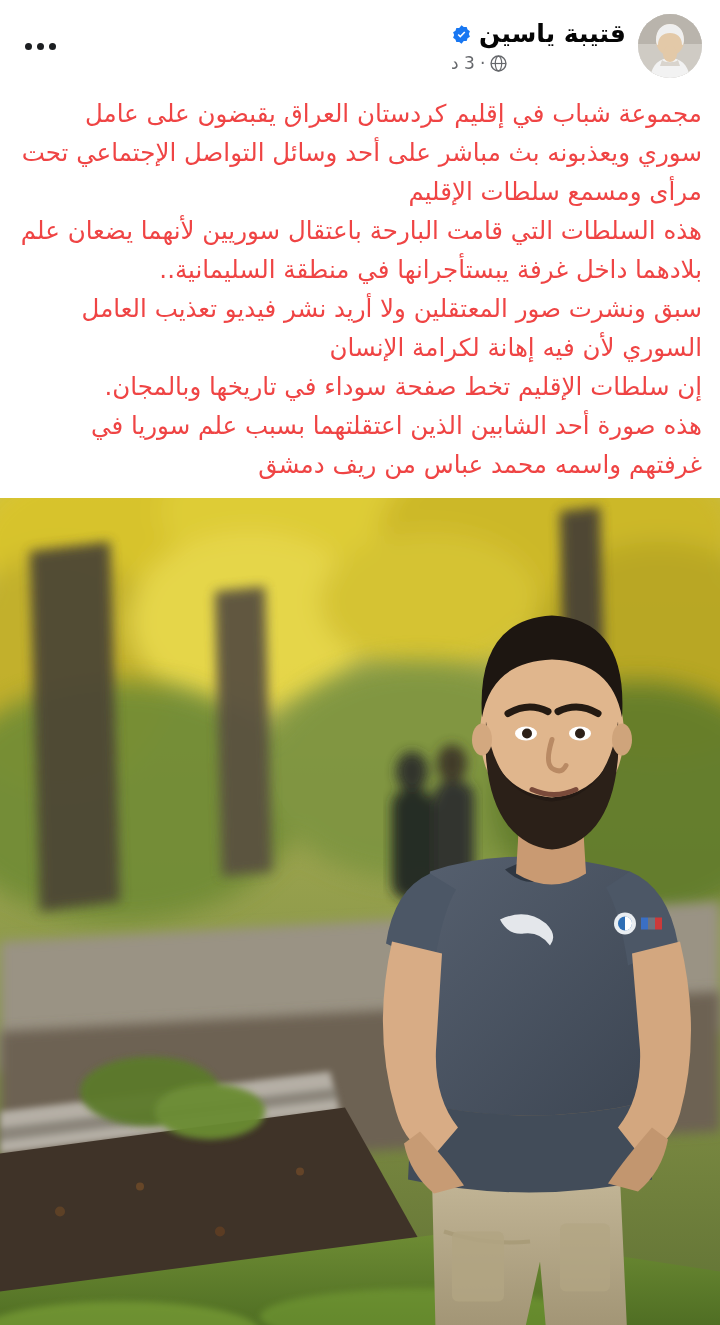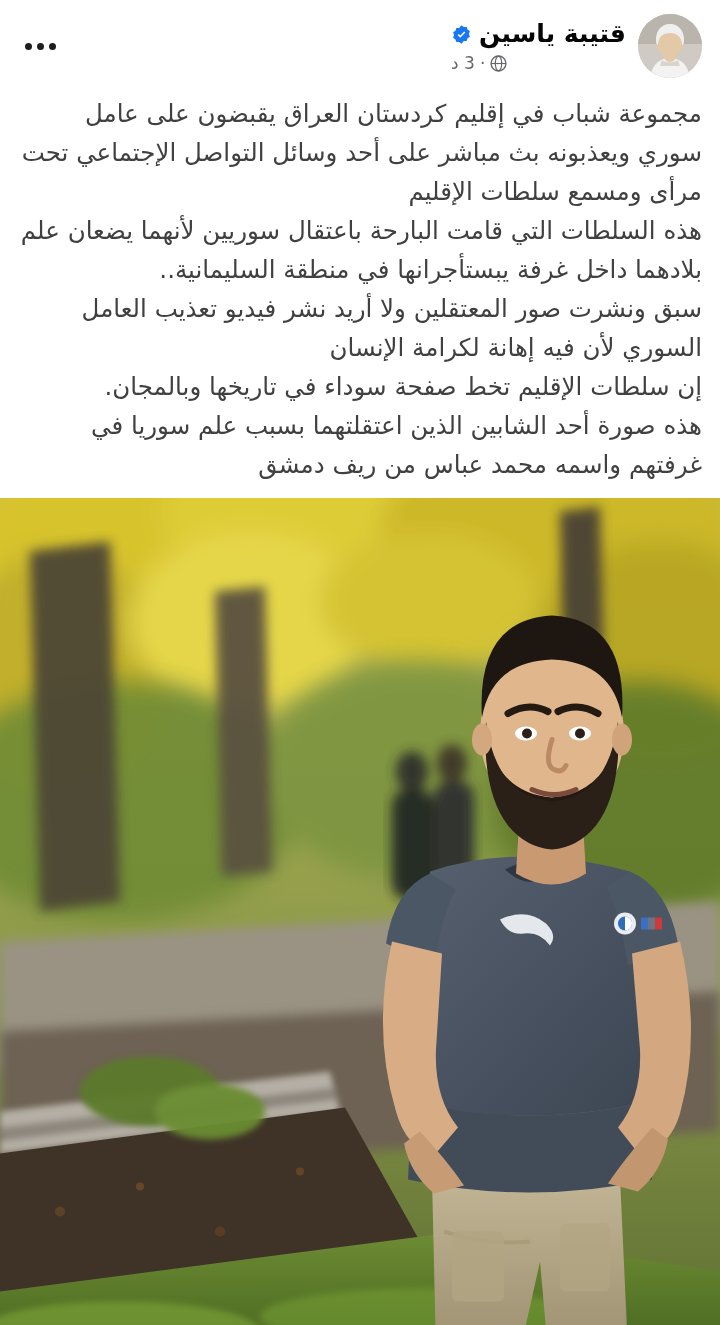--- a/index.html
+++ b/index.html
@@ -97,21 +97,21 @@
   .globe-icon {
     width: 17px; height: 17px;
     margin-right: 5px;
     display: inline-block;
   }
   
   .post-text {
     padding: 2px 18px 14px 18px;
     font-size: 24.5px;
     line-height: 39px;
-    color: #404040;
+    color: #ef4444;
     text-align: right;
     font-weight: 500;
     white-space: pre-wrap;
     word-wrap: break-word;
   }
   
   .post-photo {
     flex: 1;
     width: 100%;
     position: relative;

